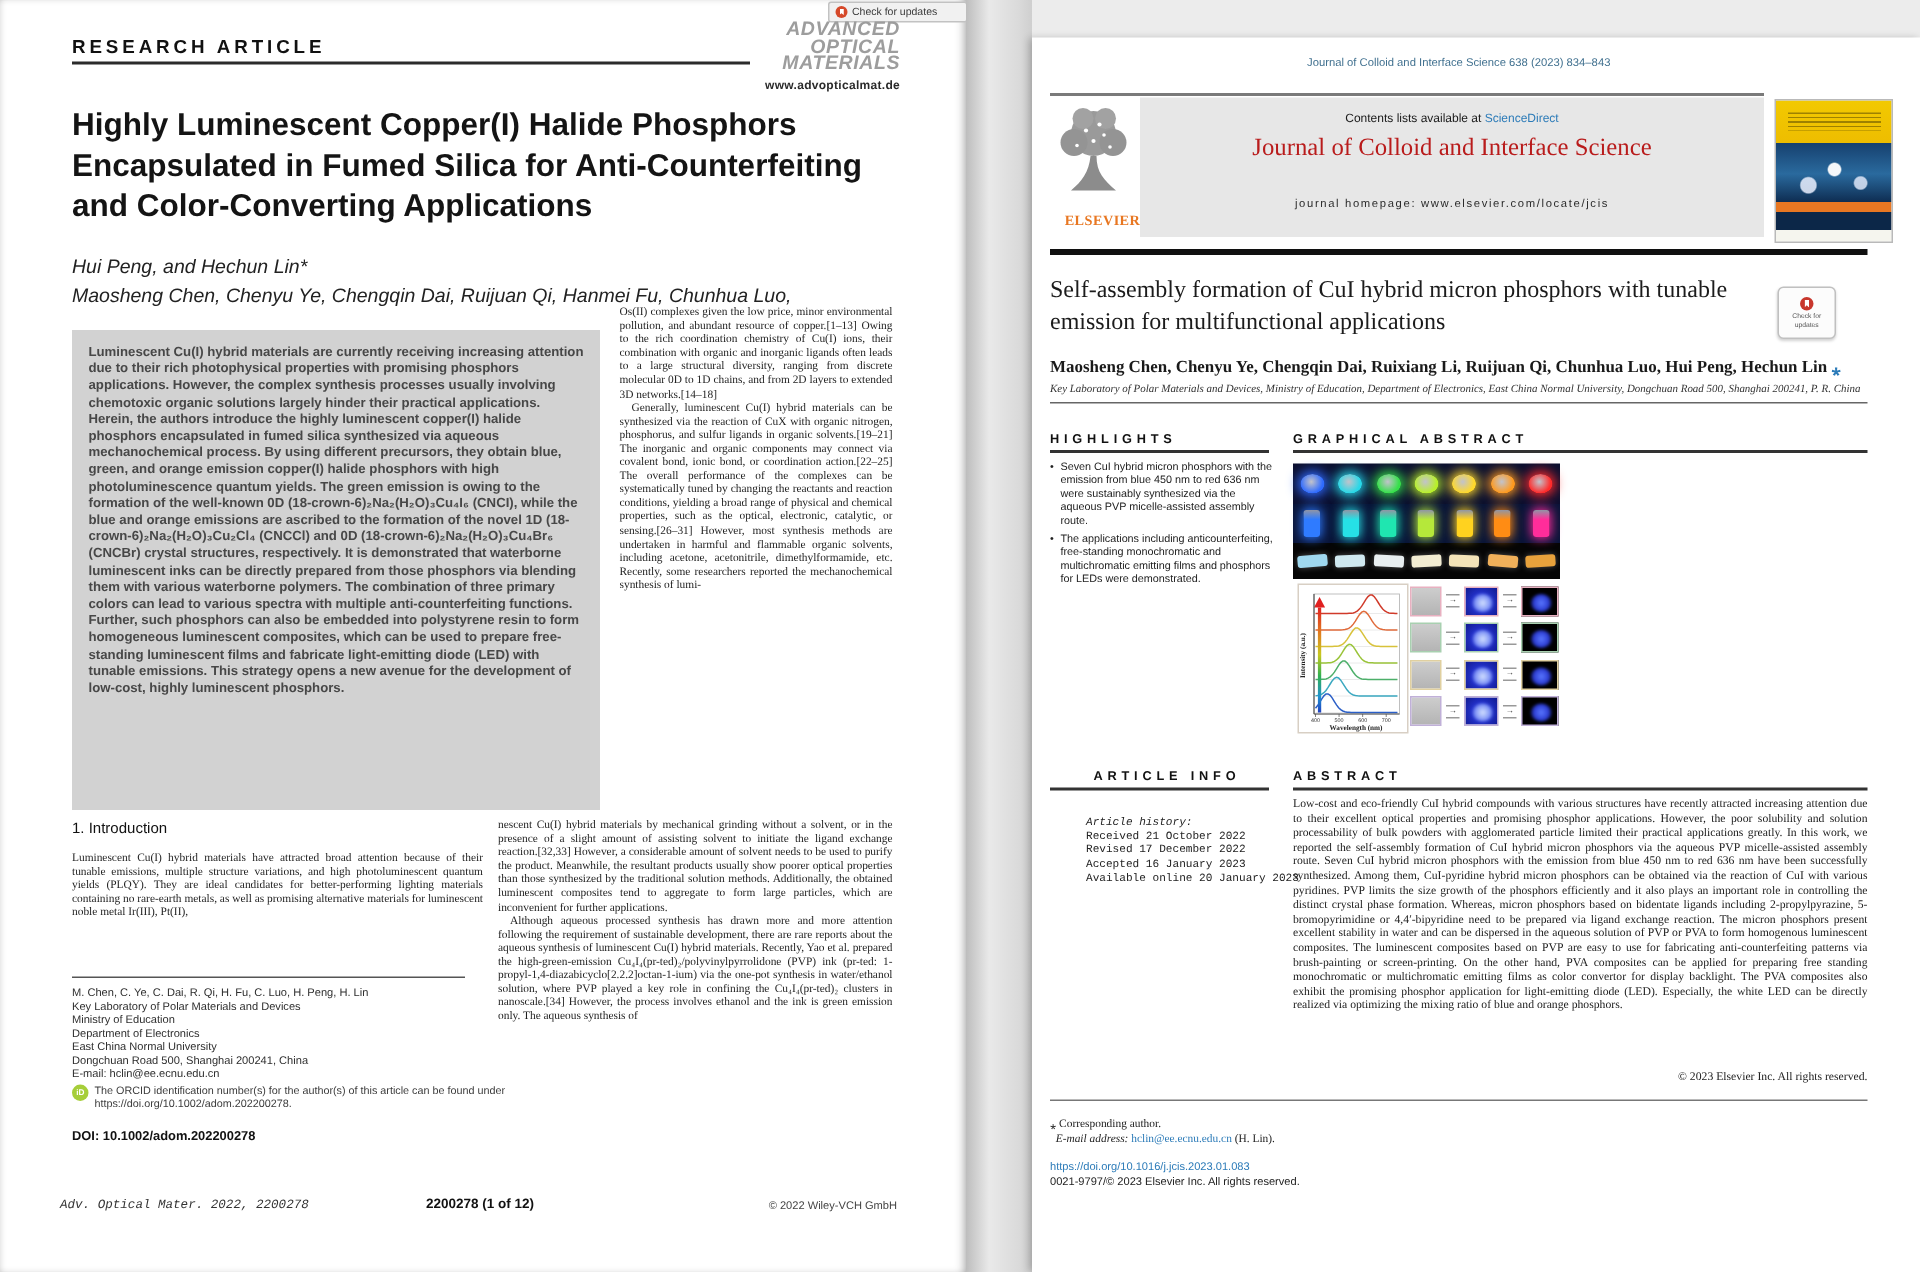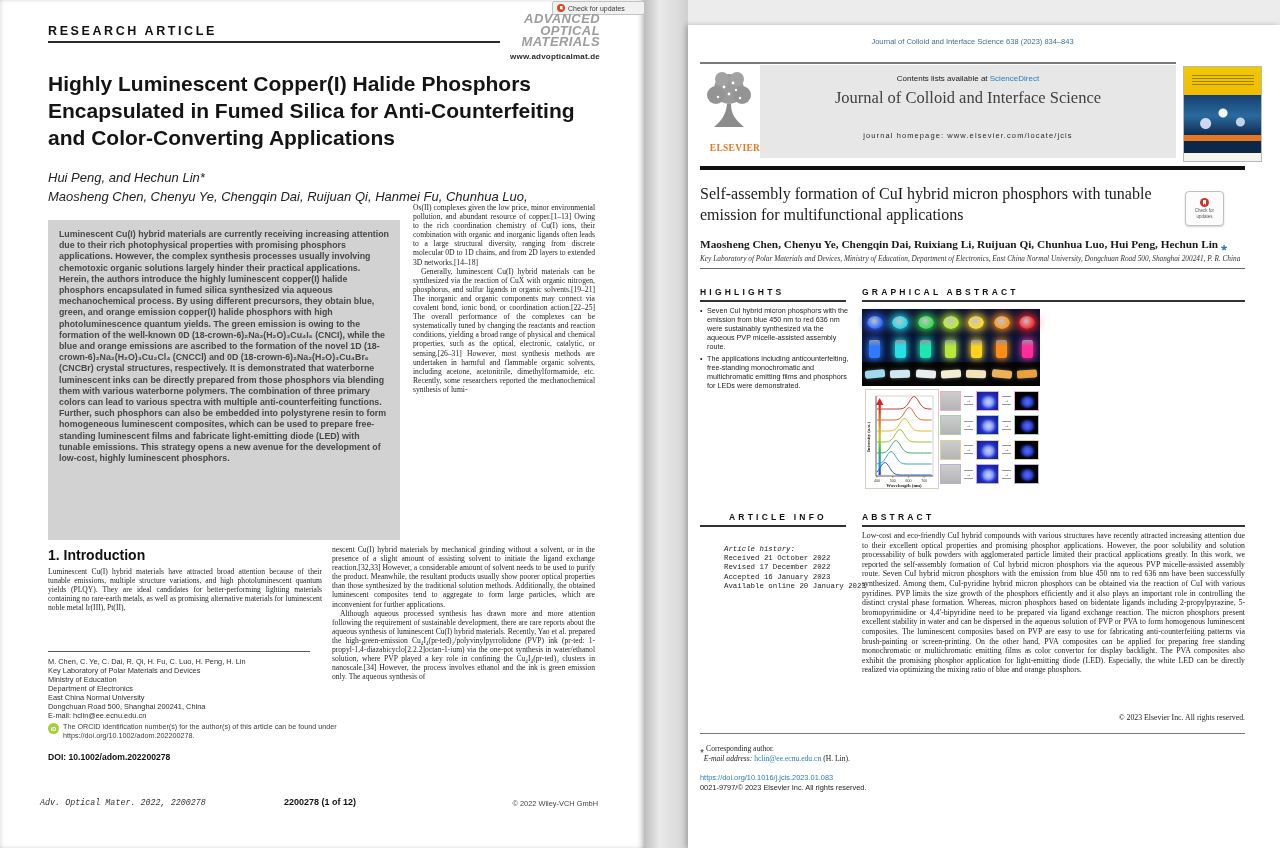--- a/index.html
+++ b/index.html
@@ -28,42 +28,42 @@
     font-size:13px;line-height:11.5px;letter-spacing:.4px;}
   .lp-url{top:52px;right:44px;font-weight:700;font-size:8px;color:#2a2a2a;letter-spacing:.2px;}
   .lp-title{left:48px;top:70px;width:545px;margin:0;font-weight:700;font-size:21px;line-height:27px;color:#141414;}
   .lp-authors{left:48px;top:168px;width:545px;font-style:italic;font-size:13px;line-height:19px;color:#222;}
   .lp-abstract{left:48px;top:220px;width:352px;height:320px;background:#d2d2d2;box-sizing:border-box;
     padding:9px 11px;font-size:8.8px;line-height:11.2px;font-weight:700;color:#474747;overflow:hidden;text-align:left;}
   .lp-col-tr{left:413px;top:203px;width:182px;height:338px;overflow:hidden;}
   .body-serif{font-family:"Liberation Serif","DejaVu Serif",serif;font-size:7.6px;line-height:9.1px;color:#1e1e1e;}
   .body-serif p{margin:0;}
   .body-serif p.ind{text-indent:8px;}
-  .lp-intro-h{left:48px;top:547px;font-weight:700;font-size:14px;color:#111;}
+  .lp-intro-h{left:48px;top:547px;font-weight:400;font-size:10px;color:#111;}
   .lp-intro{left:48px;top:567px;width:274px;height:78px;overflow:hidden;}
   .lp-fn-rule{left:48px;top:651px;width:262px;height:1px;background:#555;}
   .lp-fn{left:48px;top:657px;width:280px;font-size:7.4px;line-height:9px;color:#2e2e2e;}
   .lp-orcid{left:48px;top:723px;width:290px;display:flex;gap:4px;}
   .orcid-icon{flex:0 0 auto;width:11px;height:11px;border-radius:50%;background:#a6ce39;color:#fff;
     font-weight:700;font-size:5.5px;display:flex;align-items:center;justify-content:center;}
   .lp-orcid .otxt{font-size:7.2px;line-height:8.8px;color:#3c3c3c;}
   .lp-doi{left:48px;top:752px;font-weight:700;font-size:8.6px;color:#111;}
   .lp-col-br{left:332px;top:545px;width:263px;height:228px;overflow:hidden;}
   .lp-footer-left{left:40px;top:798px;font-family:Liberation Mono, monospace;font-style:italic;
     font-size:8.4px;color:#333;}
   .lp-footer-center{left:245px;top:797px;width:150px;text-align:center;font-weight:700;font-size:9px;color:#111;}
   .lp-footer-right{right:46px;top:799px;font-size:7.4px;color:#444;}
 
   
   .rp-citation{left:12px;top:12px;width:545px;text-align:center;font-size:7.5px;color:#40708f;}
   .rp-toprule{left:12px;top:37px;width:476px;height:1.5px;background:#7a7a7a;}
   .rp-banner{left:72px;top:40px;width:416px;height:93px;background:#e7e7e7;}
   .rp-contents{left:72px;top:49px;width:416px;text-align:center;font-size:8px;color:#1a1a1a;}
   .rp-jtitle{left:72px;top:63px;width:416px;text-align:center;font-family:"Liberation Serif",serif;
-    font-size:16.5px;color:#404040;}
+    font-size:16.5px;color:#b91c1c;}
   .rp-homepage{left:72px;top:106px;width:416px;text-align:center;font-size:7.5px;letter-spacing:1.1px;color:#2a2a2a;}
   .rp-elslogo{left:12px;top:42px;width:58px;height:92px;}
   .rp-elstext{left:6px;top:76px;width:58px;text-align:center;font-family:"Liberation Serif",serif;
     font-weight:700;font-size:9.5px;color:#e87722;letter-spacing:.3px;}
   .rp-cover{left:495px;top:41px;width:79px;height:96px;border:1px solid #b9b9b9;box-sizing:border-box;
     background:linear-gradient(180deg,#f2c900 0%,#eebd00 30%,#16406e 30%,#2a6a9e 52%,#0e2d52 72%,
       #e87722 72%,#e87722 79%,#0c2748 79%,#0c2748 92%,#f5f5ee 92%,#f5f5ee 100%);position:absolute;overflow:hidden;}
   .rp-cover::before{content:"";position:absolute;left:10px;top:34px;width:58px;height:30px;
     background:radial-gradient(circle at 50% 40%,rgba(255,255,255,.95) 0 4px,transparent 5px),
                radial-gradient(circle at 20% 75%,rgba(235,240,255,.85) 0 5px,transparent 6px),

